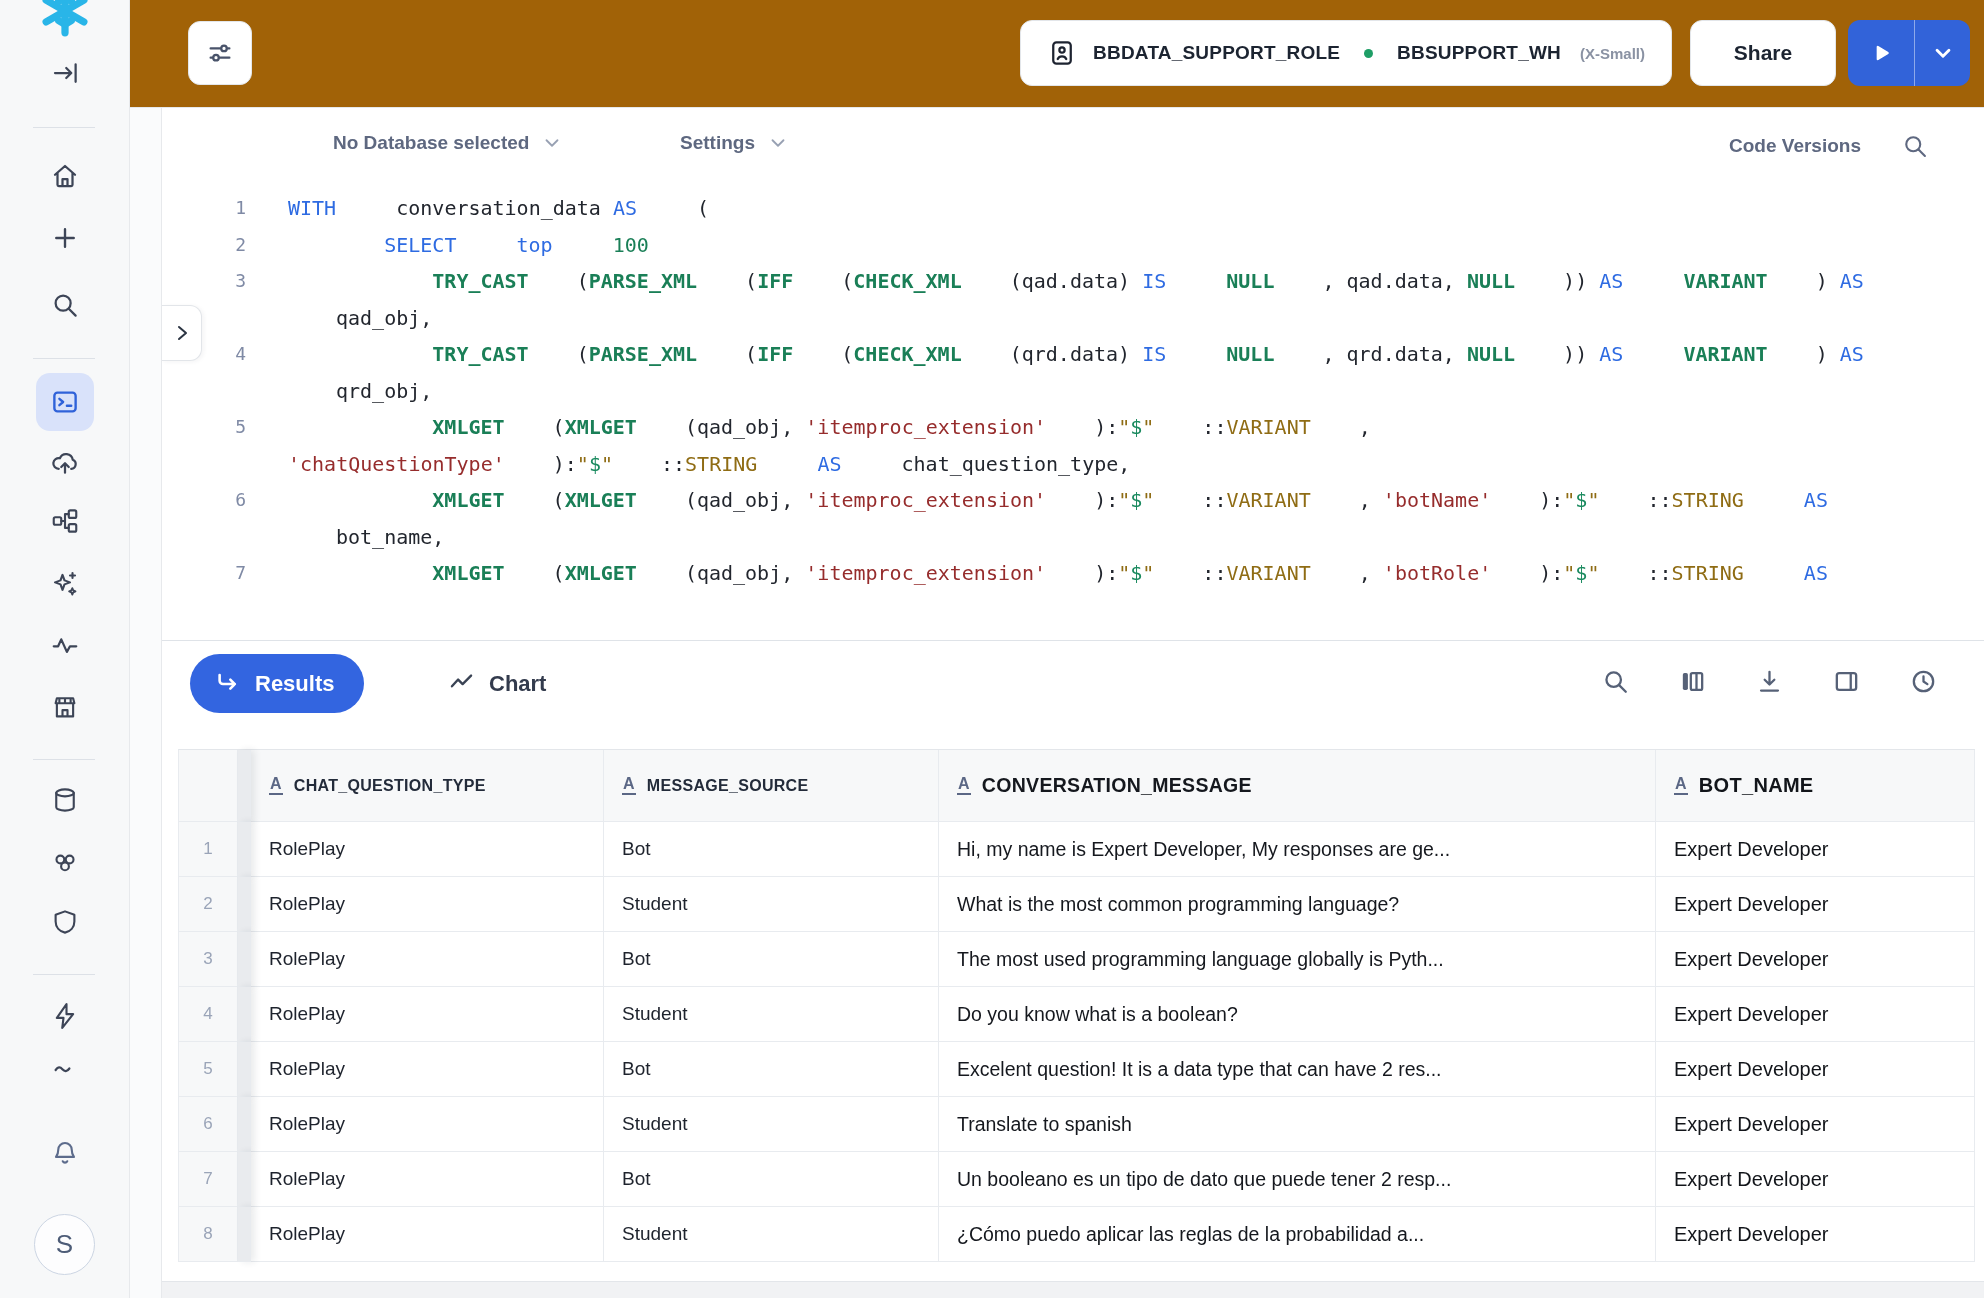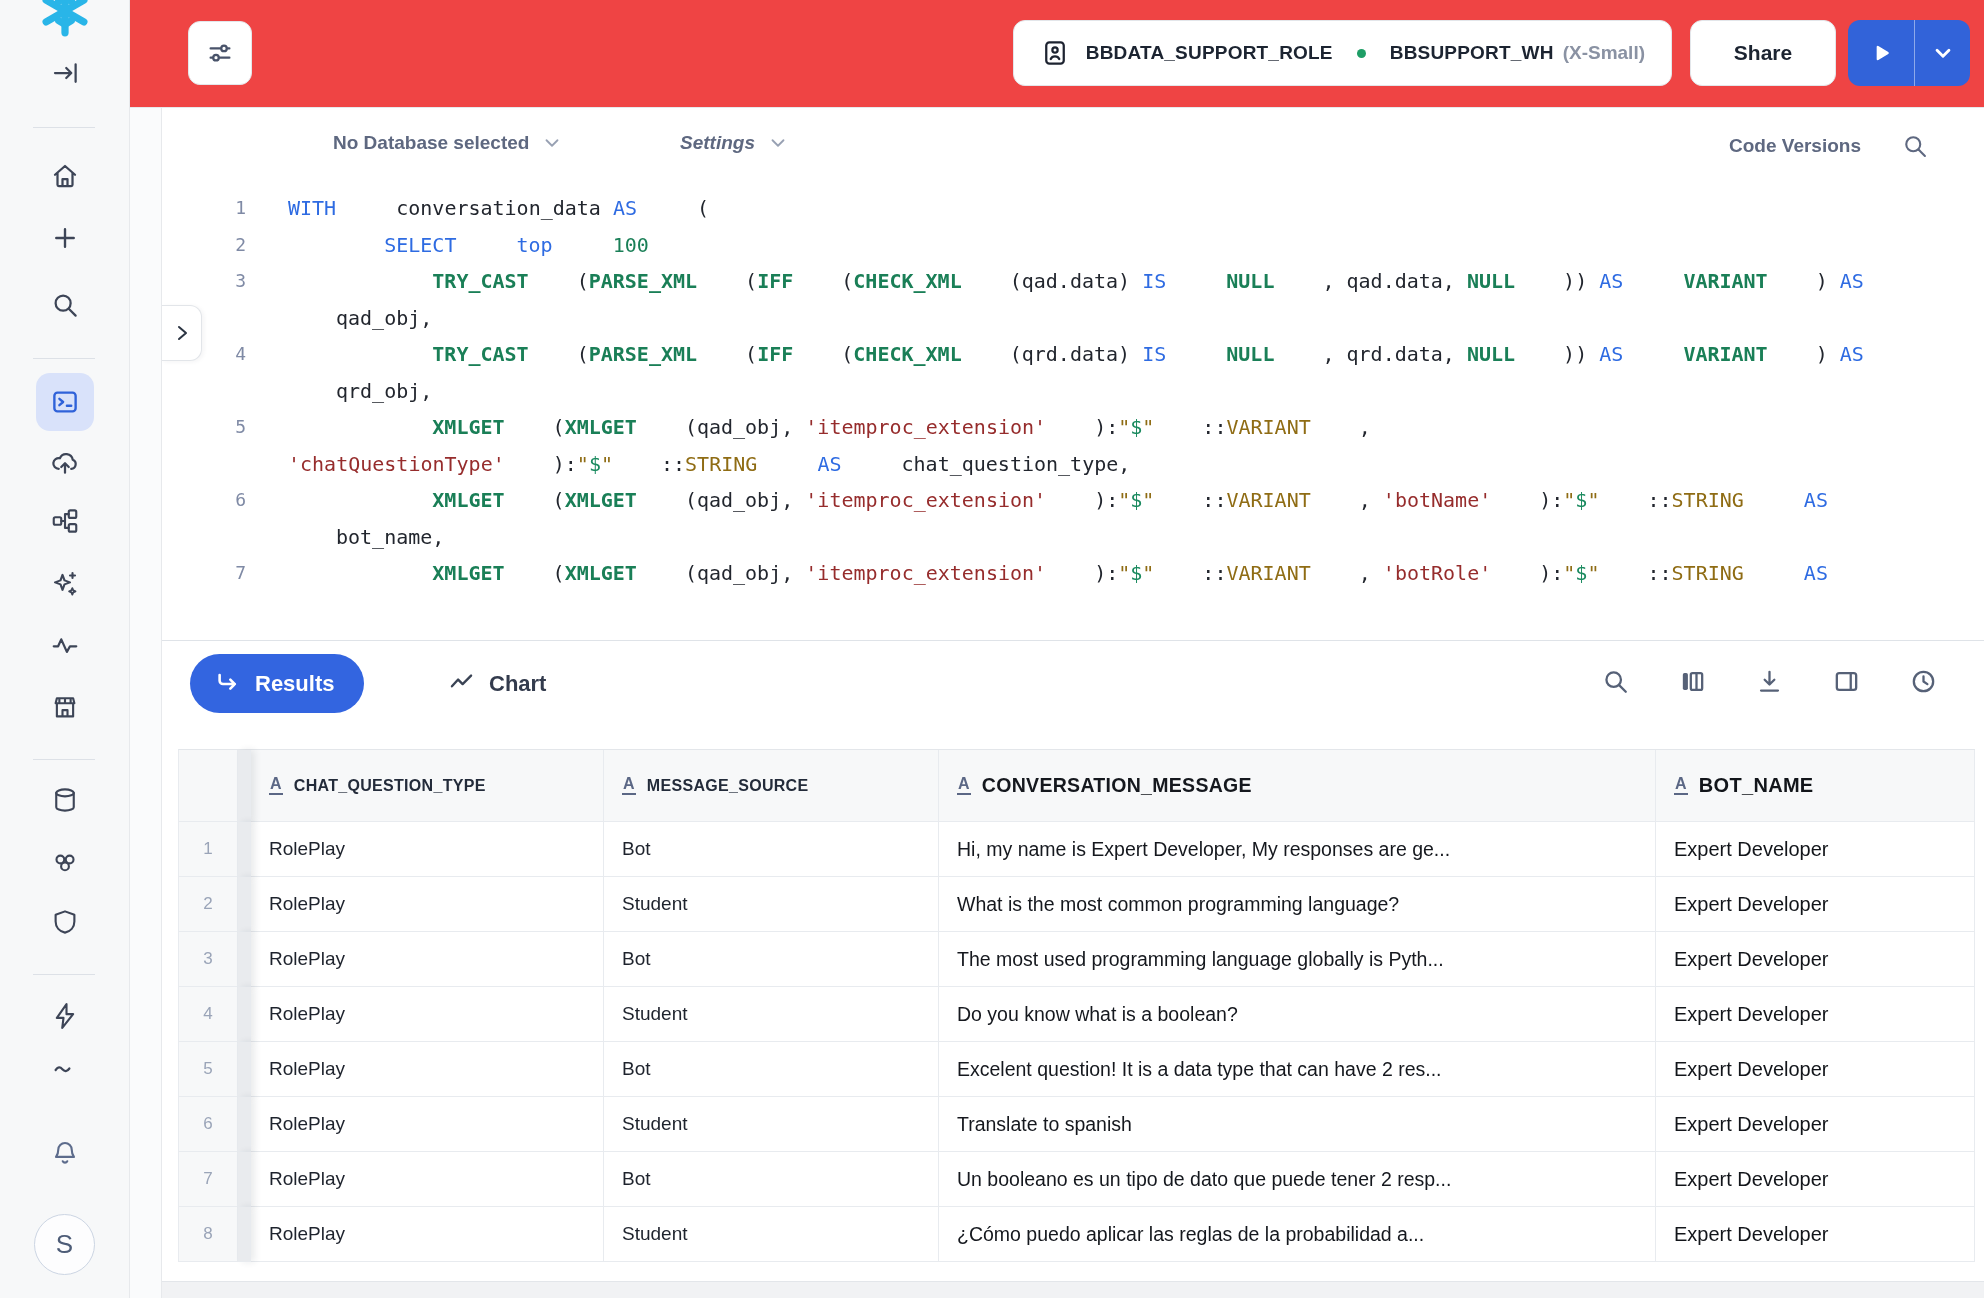--- a/index.html
+++ b/index.html
@@ -37,36 +37,36 @@
   .expand-tab {
     position:absolute; left:162px; top:305px; width:40px; height:56px;
     background:#fff; border:1px solid #e2e5e9; border-left:none;
     border-radius:0 12px 12px 0; display:flex; align-items:center; justify-content:center;
     color:#2b3442; z-index:6; box-shadow:2px 1px 4px rgba(30,40,60,.05);
   }
 
   
   .topbar {
     position:absolute; left:130px; top:0; width:1854px; height:108px;
-    background:#ef4444; border-bottom:1px solid #e6e8eb; z-index:10;
+    background:#a16207; border-bottom:1px solid #e6e8eb; z-index:10;
   }
   .filter-btn {
     position:absolute; left:58px; top:21px; width:64px; height:64px;
     background:#fff; border:1px solid #e3e6ea; border-radius:12px;
     display:flex; align-items:center; justify-content:center; color:#49536a;
   }
   .ctx-pill {
     position:absolute; right:312px; top:20px; height:66px;
     background:#fff; border:1px solid #e3e6ea; border-radius:12px;
     display:flex; align-items:center; padding:0 26px; gap:16px;
   }
   .ctx-pill .role { font-size:19px; font-weight:700; color:#1c2431; letter-spacing:.2px; }
   .dot { width:9px; height:9px; border-radius:50%; background:#1e9e66; margin:0 8px; }
   .wh { font-size:19px; font-weight:700; color:#1c2431; letter-spacing:.2px; }
-  .wh-size { font-size:19px; font-weight:600; color:#8a92a3; margin-left:9px; }
+  .wh-size { font-size:15px; font-weight:600; color:#8a92a3; margin-left:19px; }
   .share-btn {
     position:absolute; right:148px; top:20px; width:146px; height:66px;
     background:#fff; border:1px solid #e3e6ea; border-radius:12px;
     display:flex; align-items:center; justify-content:center;
     font-size:21px; font-weight:700; color:#1c2431;
   }
   .run-btn {
     position:absolute; right:14px; top:20px; width:122px; height:66px;
     background:#3263d9; border-radius:12px; display:flex; overflow:hidden;
   }
@@ -334,21 +334,21 @@
   </div>
 </header>
 
 <div class="ed-toolbar">
   <div class="ed-dd" style="left:171px;">
     <span>No Database selected</span>
     <svg class="chev" width="22" height="22" viewBox="0 0 24 24" fill="none" stroke="currentColor" stroke-width="2" stroke-linecap="round" stroke-linejoin="round">
         <path d="M6 9 l6 6 6-6"></path>
       </svg>
   </div>
-  <div class="ed-dd" style="left:518px;font-style:italic;">
+  <div class="ed-dd" style="left:518px;">
     <span>Settings</span>
     <svg class="chev" width="22" height="22" viewBox="0 0 24 24" fill="none" stroke="currentColor" stroke-width="2" stroke-linecap="round" stroke-linejoin="round">
         <path d="M6 9 l6 6 6-6"></path>
       </svg>
   </div>
   <div class="ed-right">
     <span>Code Versions</span>
     <svg width="28" height="28" viewBox="0 0 24 24" fill="none" stroke="currentColor" stroke-width="1.8" stroke-linecap="round">
       <circle cx="10.5" cy="10.5" r="6"></circle>
         <path d="M15 15 l5.5 5.5"></path>

